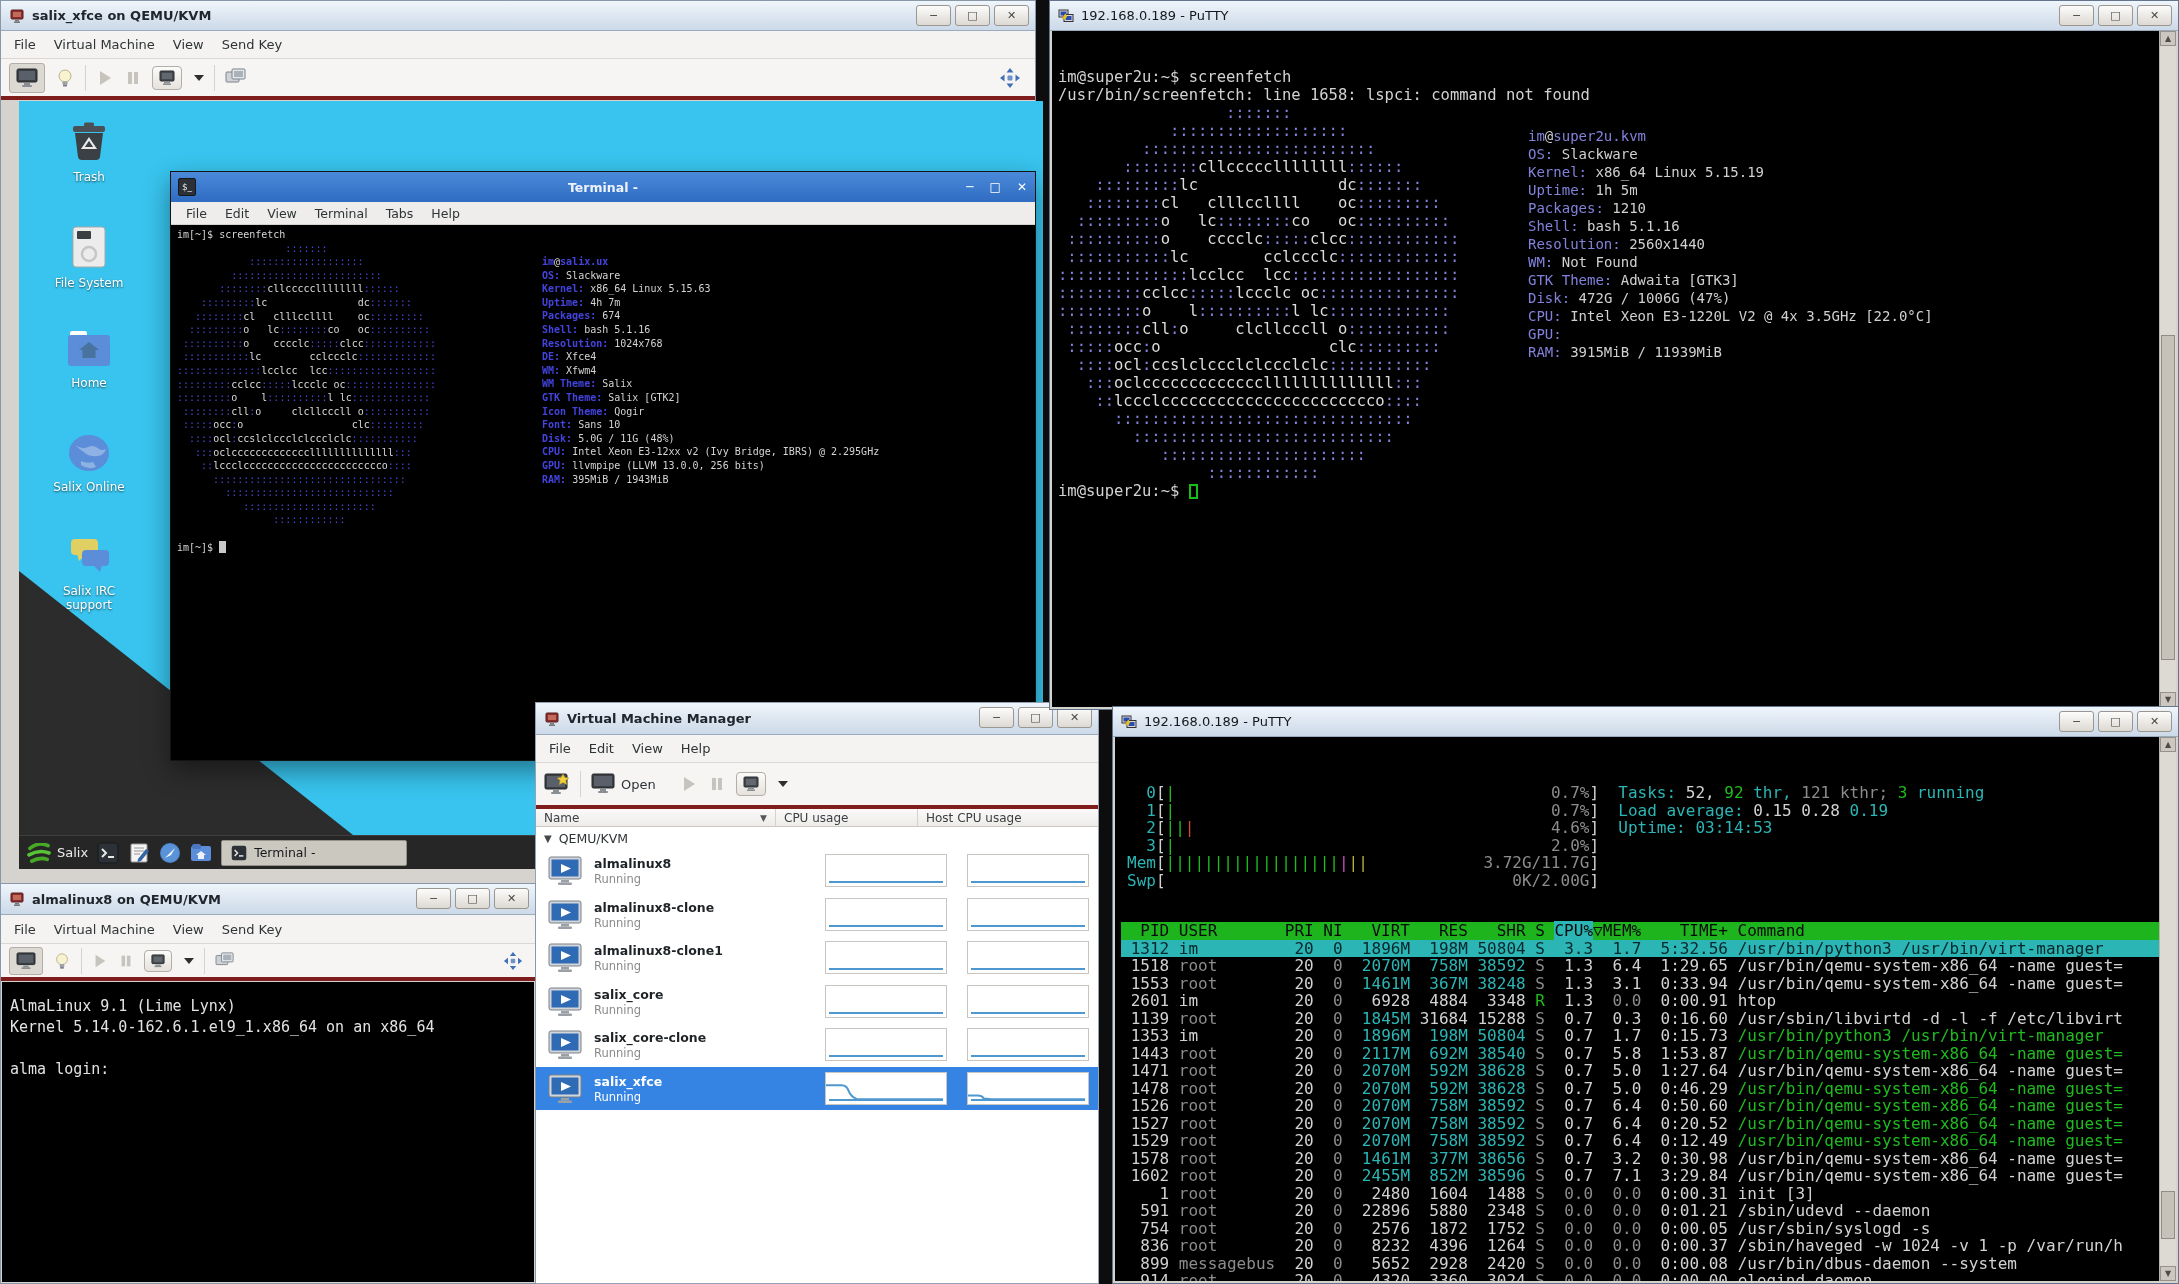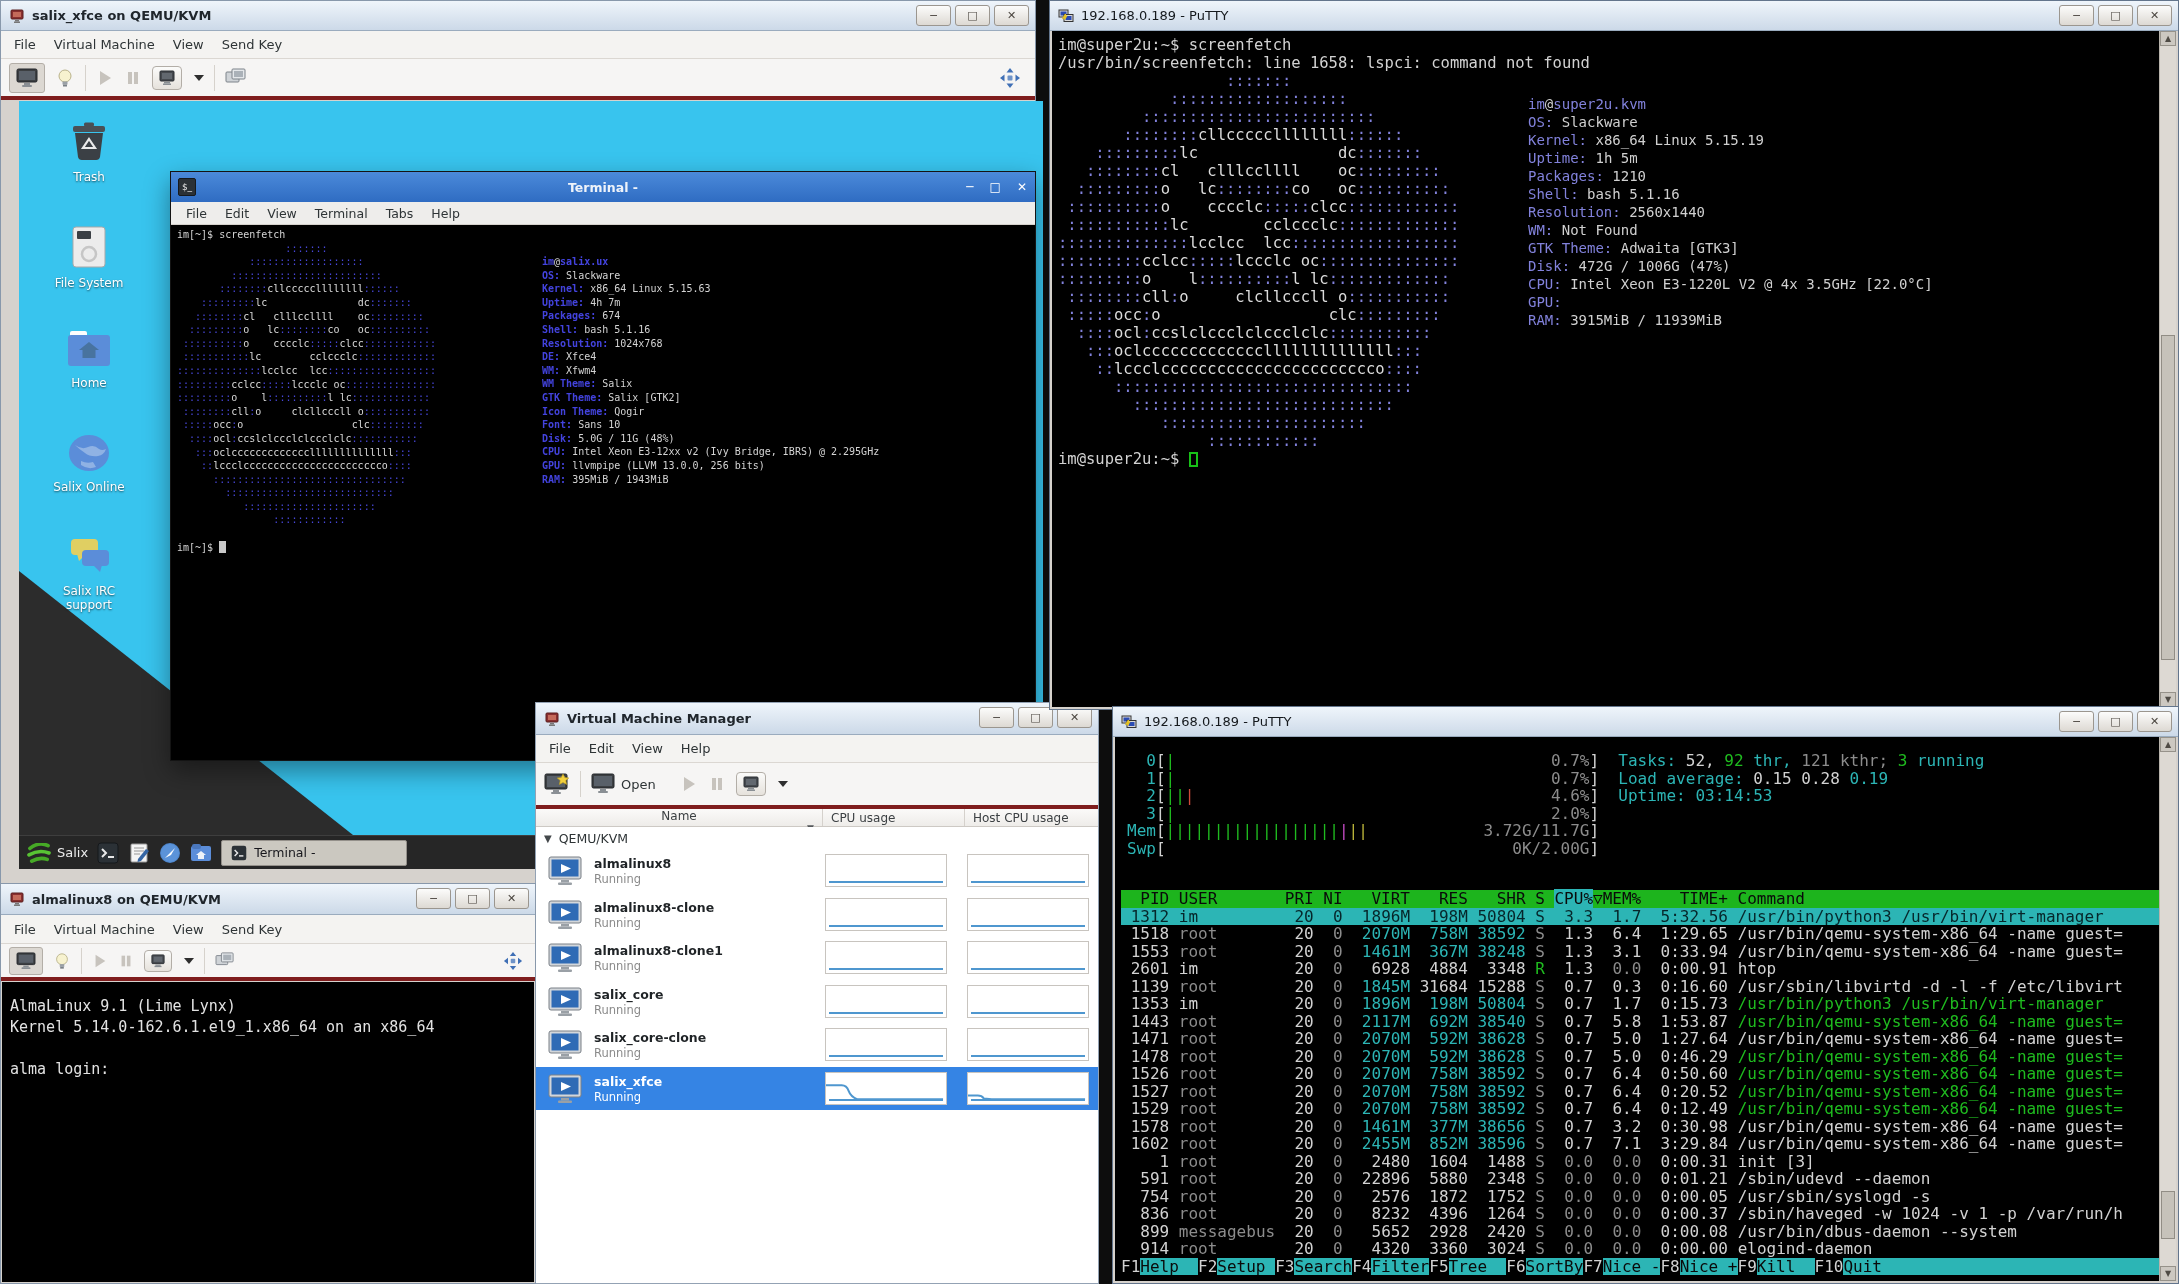--- a/index.html
+++ b/index.html
@@ -71,21 +71,21 @@
   #salix-term-info { position:absolute; left:371px; top:30px; }
   #salix-term-info .lbl { color:#4343de; font-weight:bold; }
   .cursor-block { display:inline-block; width:7px; height:12px; background:#c9c9c9; vertical-align:-2px; }
 
   
   .putty-win { background:#d6d2cd; border:1px solid #63758c; }
   #w-putty-top { left:1049px; top:0; width:1130px; height:710px; z-index:3; }
   #w-htop { left:1112px; top:706px; width:1067px; height:578px; z-index:5; }
   .putty-title { font-size:13px; font-weight:normal; color:#15191d; }
   .putty-body { position:absolute; left:2px; right:2px; top:30px; bottom:2px; background:#000; overflow:hidden; }
-  .putty-body pre { font-size:15.5px; line-height:18px; color:#d2d2d2; padding:5px 0 0 6px; }
+  .putty-body pre { font-size:15.5px; line-height:18px; color:#d2d2d2; padding:5px 0 0 6px;margin-top:32px; }
   .p-art { color:#8282dc; }
   .p-art .aw { color:#dcdcdc; }
   #putty-info { position:absolute; left:470px; top:59px; font-size:14px; line-height:18px; }
   #putty-info .lbl { color:#8282dc; }
   #putty-info .val { color:#d0d0d0; }
   .cursor-hollow { display:inline-block; width:9px; height:15px; border:2px solid #17c017; vertical-align:-3px; }
   .pscroll { position:absolute; right:2px; top:30px; bottom:2px; width:17px; background:#ddd9d3;
              border-left:1px solid #b7b3ac; z-index:2; }
   .parrow { position:absolute; left:0; right:0; height:15px; background:#ccc8c1; border:1px solid #96928a;
             color:#4f4b45; font-size:8px; text-align:center; line-height:14px; }
@@ -107,21 +107,21 @@
   .fbar { display:flex; white-space:pre; }
   .fk { color:#d2d2d2; } .fl { background:#2cb5b5; color:#0a0a0a; }
   .fl.last { flex:1; }
 
   
   #w-vmm { left:535px; top:702px; width:564px; height:582px; z-index:2; background:#f4f3f1; border:1px solid #93a2b4; }
   #w-vmm .titlebar { height:32px; }
   .vmm-colheader { display:flex; height:18px; background:linear-gradient(#fbfaf9,#eeece9);
                    border-bottom:1px solid #cdc9c4; font-size:12px; color:#3c4043; }
   .vcol { display:flex; align-items:center; padding:0 8px; border-right:1px solid #d5d1cc; }
-  .vcol.c1 { width:287px;flex-direction:column; } .vcol.c2 { width:142px; } .vcol.c3 { flex:1; border-right:none; }
+  .vcol.c1 { width:240px; } .vcol.c2 { width:142px; } .vcol.c3 { flex:1; border-right:none; }
   .sortarrow { margin-left:auto; font-size:9px; color:#55585b; }
   .vmm-list { position:absolute; left:0; right:0; top:124px; bottom:0; background:#fff; overflow:hidden; }
   .vm-group { height:22px; display:flex; align-items:center; gap:7px; padding-left:8px; font-size:12.5px; color:#2e3436; }
   .expander { font-size:10px; color:#44484b; }
   .vm-row { position:relative; height:43.5px; }
   .vm-ic { position:absolute; left:12px; top:7px; }
   .vm-nm { position:absolute; left:58px; top:7px; font-size:12.5px; font-weight:600; color:#1f2326; }
   .vm-st { position:absolute; left:58px; top:23px; font-size:11.5px; color:#8a8a8a; }
   .vm-row.sel { background:#3584e4; }
   .vm-row.sel .vm-nm, .vm-row.sel .vm-st { color:#fff; }

